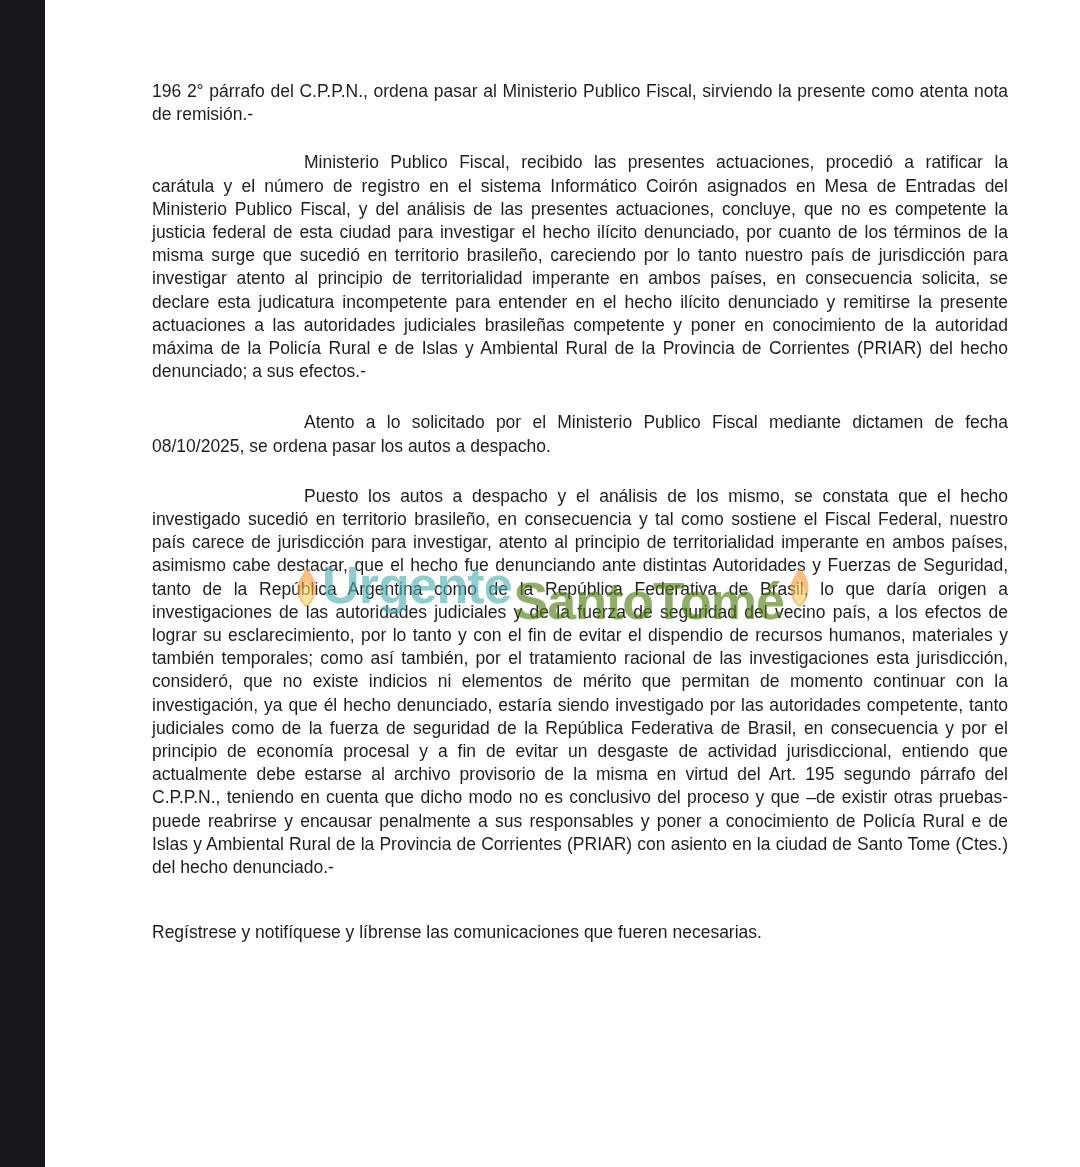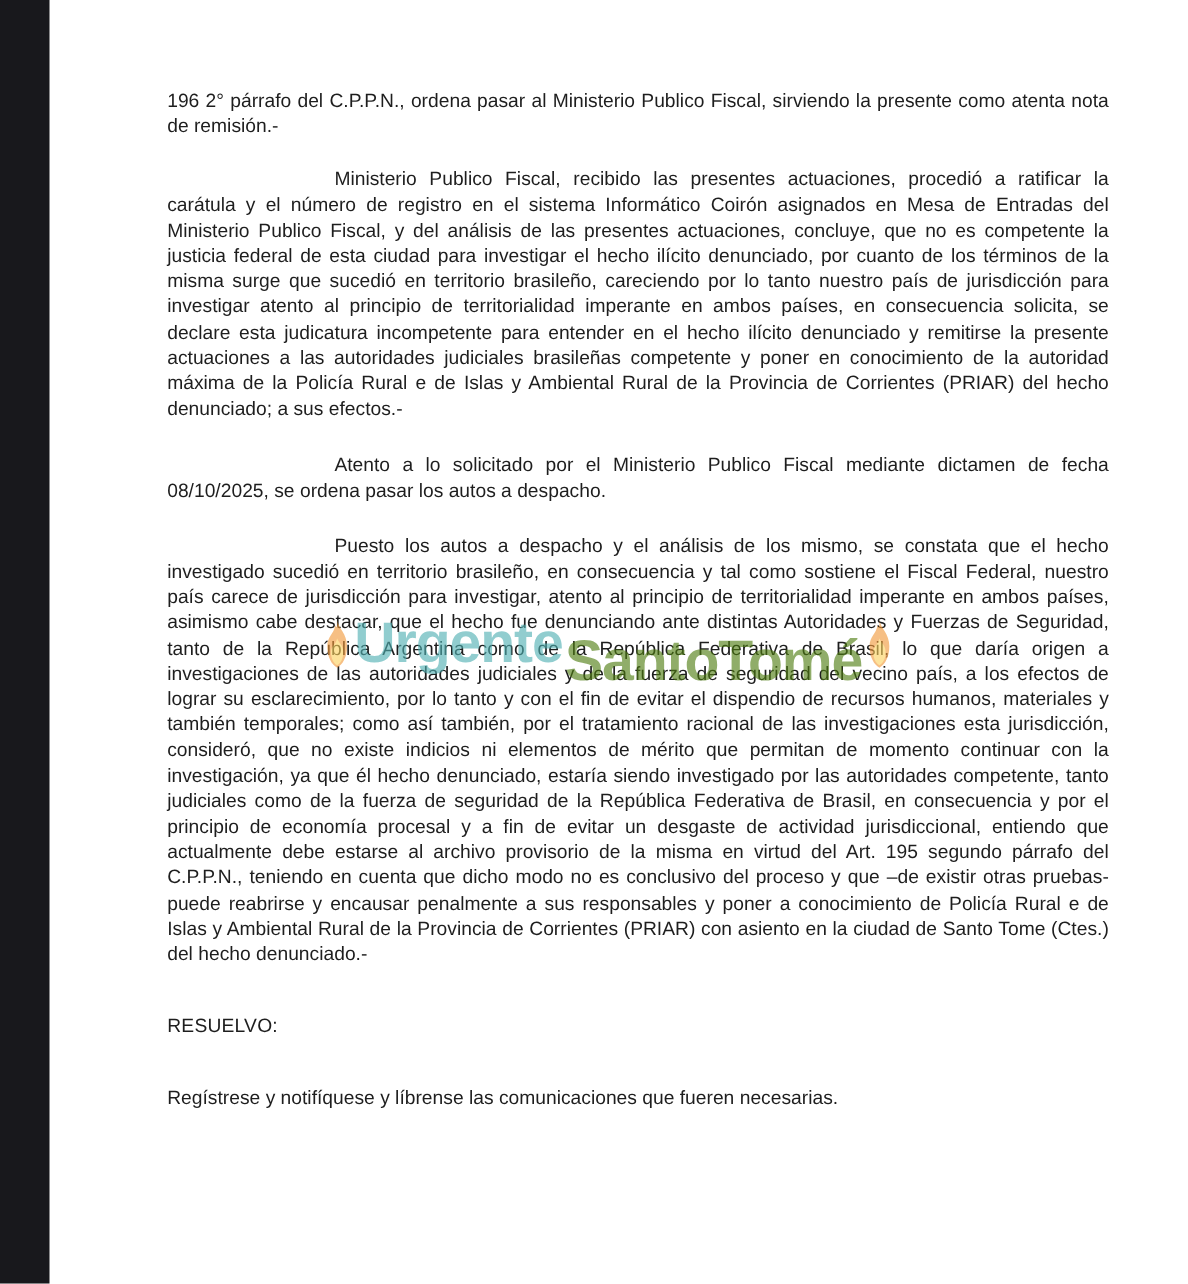--- a/index.html
+++ b/index.html
@@ -84,21 +84,20 @@
 
   <div class="page" style="color: rgb(30, 30, 30);">
     <p>196 2° párrafo del C.P.P.N., ordena pasar al Ministerio Publico Fiscal, sirviendo la presente como atenta nota de remisión.-</p>
 
     <p class="indent sp-paragraph">Ministerio Publico Fiscal, recibido las presentes actuaciones, procedió a ratificar la carátula y el número de registro en el sistema Informático Coirón asignados en Mesa de Entradas del Ministerio Publico Fiscal, y del análisis de las presentes actuaciones, concluye, que no es competente la justicia federal de esta ciudad para investigar el hecho ilícito denunciado, por cuanto de los términos de la misma surge que sucedió en territorio brasileño, careciendo por lo tanto nuestro país de jurisdicción para investigar atento al principio de territorialidad imperante en ambos países, en consecuencia solicita, se declare esta judicatura incompetente para entender en el hecho ilícito denunciado y remitirse la presente actuaciones a las autoridades judiciales brasileñas competente y poner en conocimiento de la autoridad máxima de la Policía Rural e de Islas y Ambiental Rural de la Provincia de Corrientes (PRIAR) del hecho denunciado; a sus efectos.-</p>
 
     <p class="indent sp-atento">Atento a lo solicitado por el Ministerio Publico Fiscal mediante dictamen de fecha 08/10/2025, se ordena pasar los autos a despacho.</p>
 
     <p class="indent sp-puesto">Puesto los autos a despacho y el análisis de los mismo, se constata que el hecho investigado sucedió en territorio brasileño, en consecuencia y tal como sostiene el Fiscal Federal, nuestro país carece de jurisdicción para investigar, atento al principio de territorialidad imperante en ambos países, asimismo cabe destacar, que el hecho fue denunciando ante distintas Autoridades y Fuerzas de Seguridad, tanto de la República Argentina como de la República Federativa de Brasil, lo que daría origen a investigaciones de las autoridades judiciales y de la fuerza de seguridad del vecino país, a los efectos de lograr su esclarecimiento, por lo tanto y con el fin de evitar el dispendio de recursos humanos, materiales y también temporales; como así también, por el tratamiento racional de las investigaciones esta jurisdicción, consideró, que no existe indicios ni elementos de mérito que permitan de momento continuar con la investigación, ya que él hecho denunciado, estaría siendo investigado por las autoridades competente, tanto judiciales como de la fuerza de seguridad de la República Federativa de Brasil, en consecuencia y por el principio de economía procesal y a fin de evitar un desgaste de actividad jurisdiccional, entiendo que actualmente debe estarse al archivo provisorio de la misma en virtud del Art. 195 segundo párrafo del C.P.P.N., teniendo en cuenta que dicho modo no es conclusivo del proceso y que –de existir otras pruebas- puede reabrirse y encausar penalmente a sus responsables y poner a conocimiento de Policía Rural e de Islas y Ambiental Rural de la Provincia de Corrientes (PRIAR) con asiento en la ciudad de Santo Tome (Ctes.) del hecho denunciado.-</p>
 
-    <p class="resuelvo-heading sp-resuelvo">RESUELVO:</p>
 
 
 
     <p class="sp-final">Regístrese y notifíquese y líbrense las comunicaciones que fueren necesarias.</p>
   </div>
 
   <div class="watermark">
     <svg class="flame" viewBox="0 0 24 40" xmlns="http://www.w3.org/2000/svg">
       <path class="flame-outer" d="M12 1 C13 8 20 12 20 22 C20 31 16.5 37 12 39.5 C7.5 37 4 31 4 22 C4 14.5 9.5 12 10.5 5 C11.5 8.5 12.5 6 12 1 Z" style="fill: rgb(242, 153, 58);"></path>
       <path class="flame-inner" d="M12 16 C13.6 20 17 21.5 17 27 C17 32.5 14.5 36.3 12 37.6 C9.5 36.3 7 32.5 7 27 C7 22 11 21 12 16 Z" style="fill: rgb(252, 210, 94);"></path>

